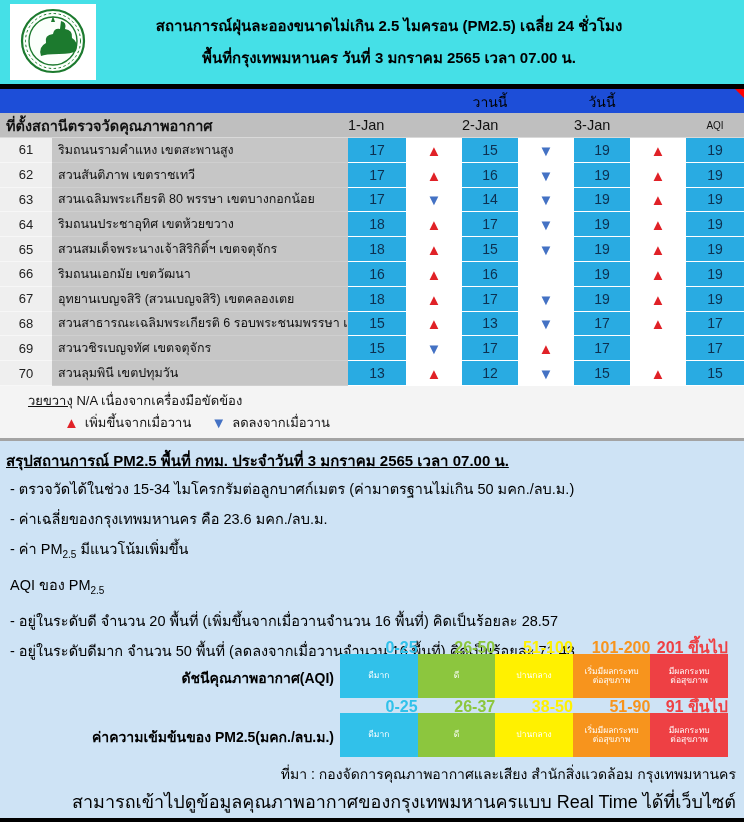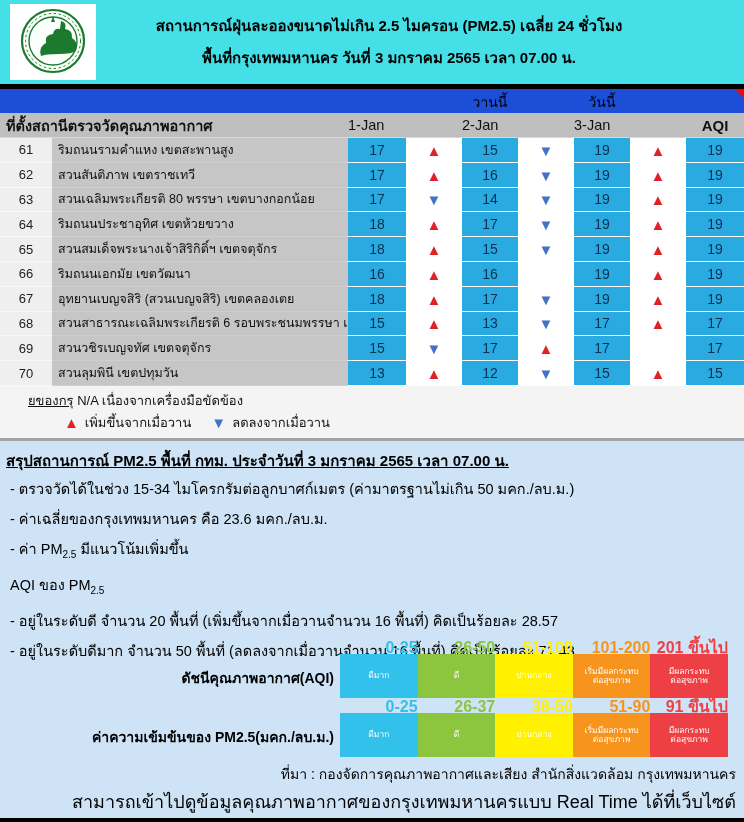--- a/index.html
+++ b/index.html
@@ -18,21 +18,21 @@
   
   .tgrid { display:grid; grid-template-columns:52px 296px 58px 56px 56px 56px 56px 56px 58px; }
   .day-labels { height:24px; background:#1d4ed8; position:relative; align-items:center; }
   .day-label { text-align:center; font-size:14px; color:#000; padding-top:2px; }
   .corner-flag { position:absolute; top:0; right:0; width:0; height:0;
                  border-top:9px solid #ff0000; border-left:9px solid transparent; }
 
   .col-header { height:25px; background:#bfbfbf; align-items:center; border-bottom:1px solid #d9d9d9; }
   .col-header .station-h { grid-column:1 / 3; padding-left:6px; font-size:14.5px; font-weight:bold; color:#111; }
   .col-header .day-h { text-align:left; font-size:14.5px; color:#111; }
-  .col-header .aqi-h { text-align:center; font-size:15px; color:#111;font-weight:bold; }
+  .col-header .aqi-h { text-align:center; font-size:10px; color:#111; }
 
   .rows { height:248px; display:flex; flex-direction:column; background:#fff; }
   .trow { flex:0 0 24.8px; height:24.8px; }
   .cell { display:flex; align-items:center; justify-content:center; height:100%; }
   .cell.num { background:#efefef; font-size:13px; color:#222; border-bottom:1px solid #f7f7f7; }
   .cell.name { background:#c6c6c6; justify-content:flex-start; padding-left:6px; font-size:12.5px;
                color:#111; white-space:nowrap; overflow:hidden; border-bottom:1px solid #cfcfcf; }
   .cell.val { background:#29abe2; font-size:14px; color:#0d3050; border-bottom:1px solid #fff; }
   .cell.arr { background:#fff; font-size:15px; line-height:1; }
   .arrow-up { color:#e02127; }
@@ -215,21 +215,21 @@
       <div class="cell val">12</div>
       <div class="cell arr arrow-down">▼</div>
       <div class="cell val">15</div>
       <div class="cell arr arrow-up">▲</div>
       <div class="cell val">15</div>
     </div>
     </div>
 
   <div class="notes">
     <div class="note-line">
-      <span class="note-label">ยของกรุ</span><span> N/A เนื่องจากเครื่องมือขัดข้อง</span>
+      <span class="note-label">วยขวางุ</span><span> N/A เนื่องจากเครื่องมือขัดข้อง</span>
     </div>
     <div class="legend-line">
       <span class="arrow-up">▲</span>
       <span class="legend-text">เพิ่มขึ้นจากเมื่อวาน</span>
       <span class="arrow-down">▼</span>
       <span class="legend-text">ลดลงจากเมื่อวาน</span>
     </div>
   </div>
 
   <div class="summary">

